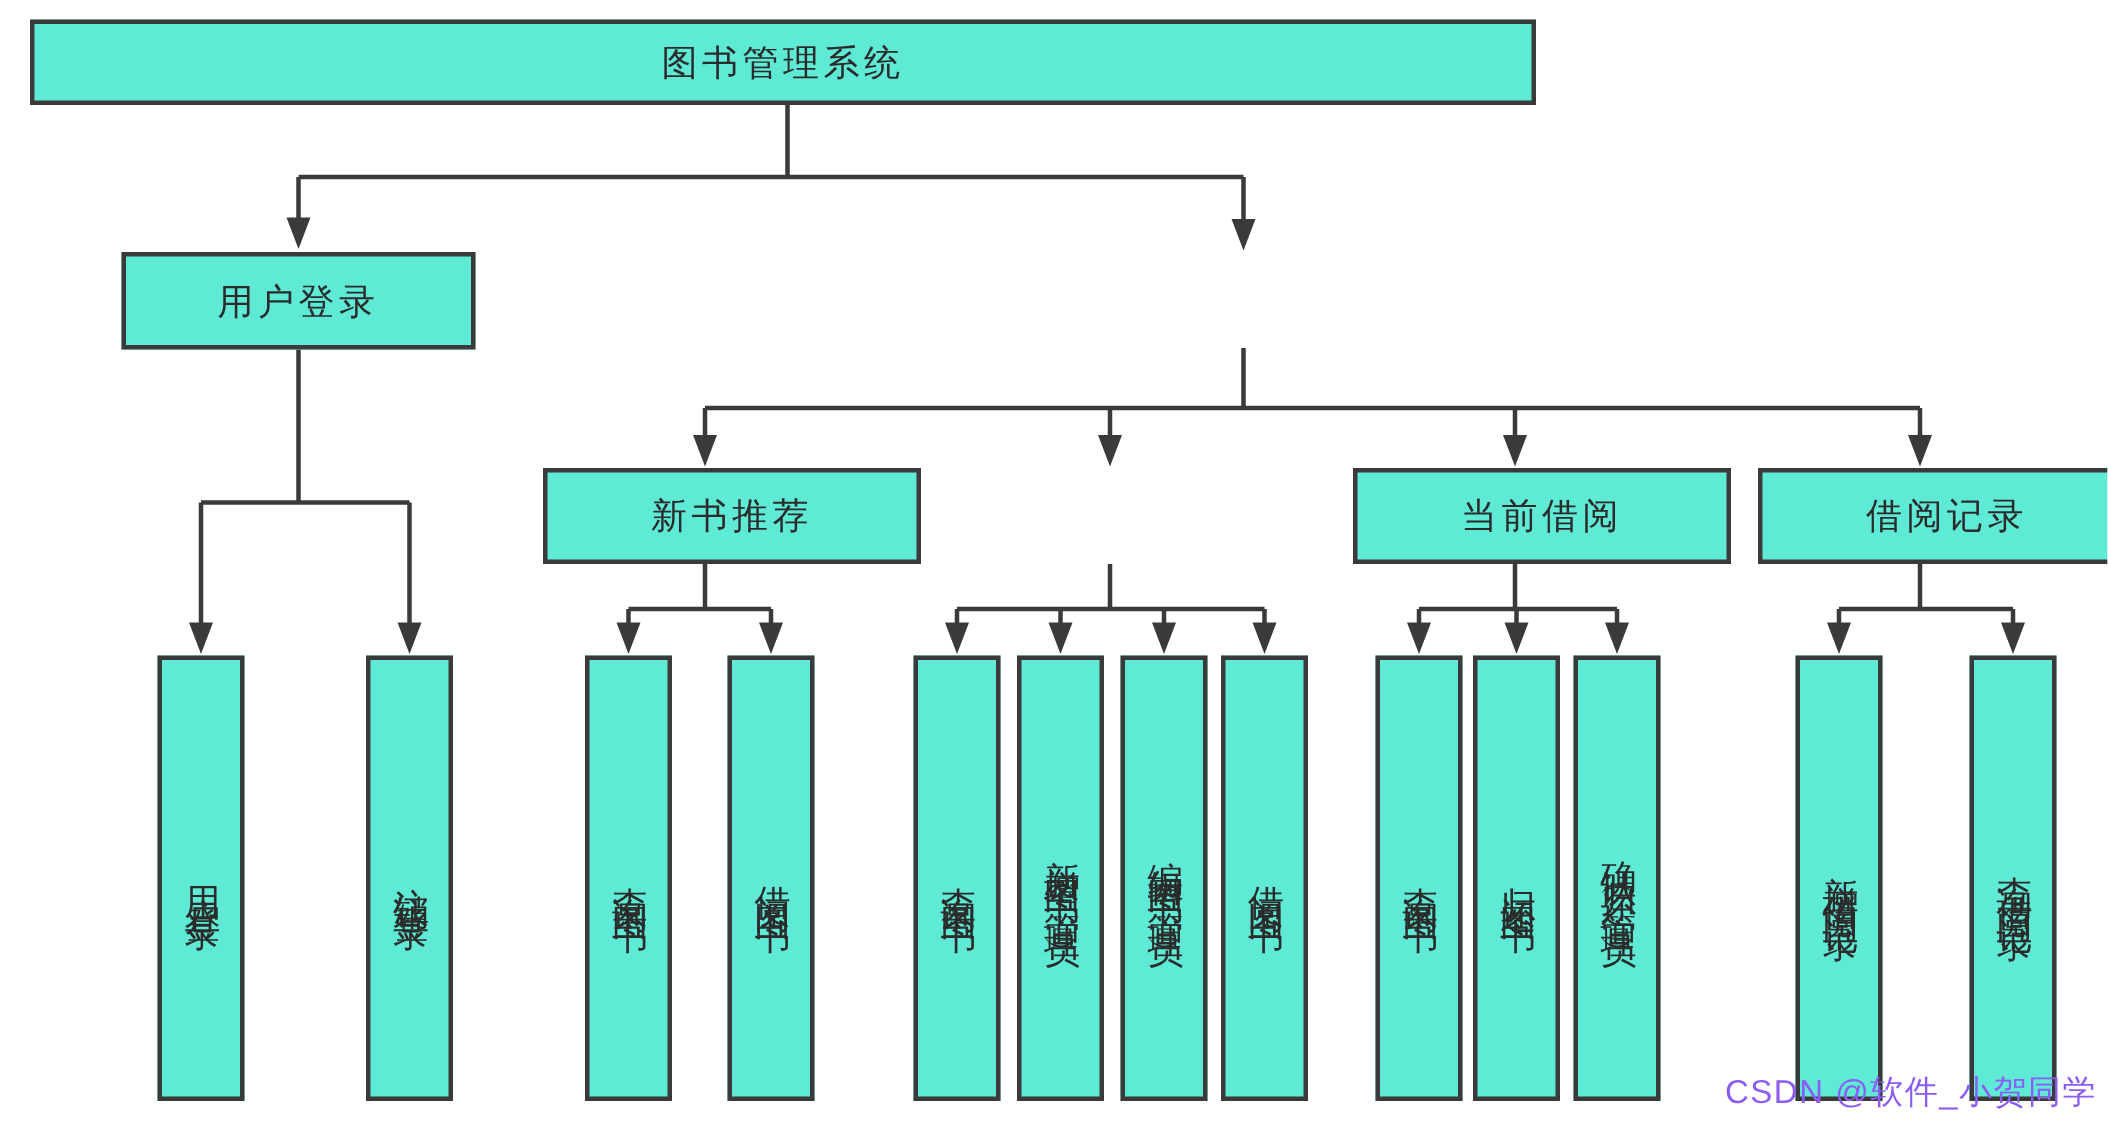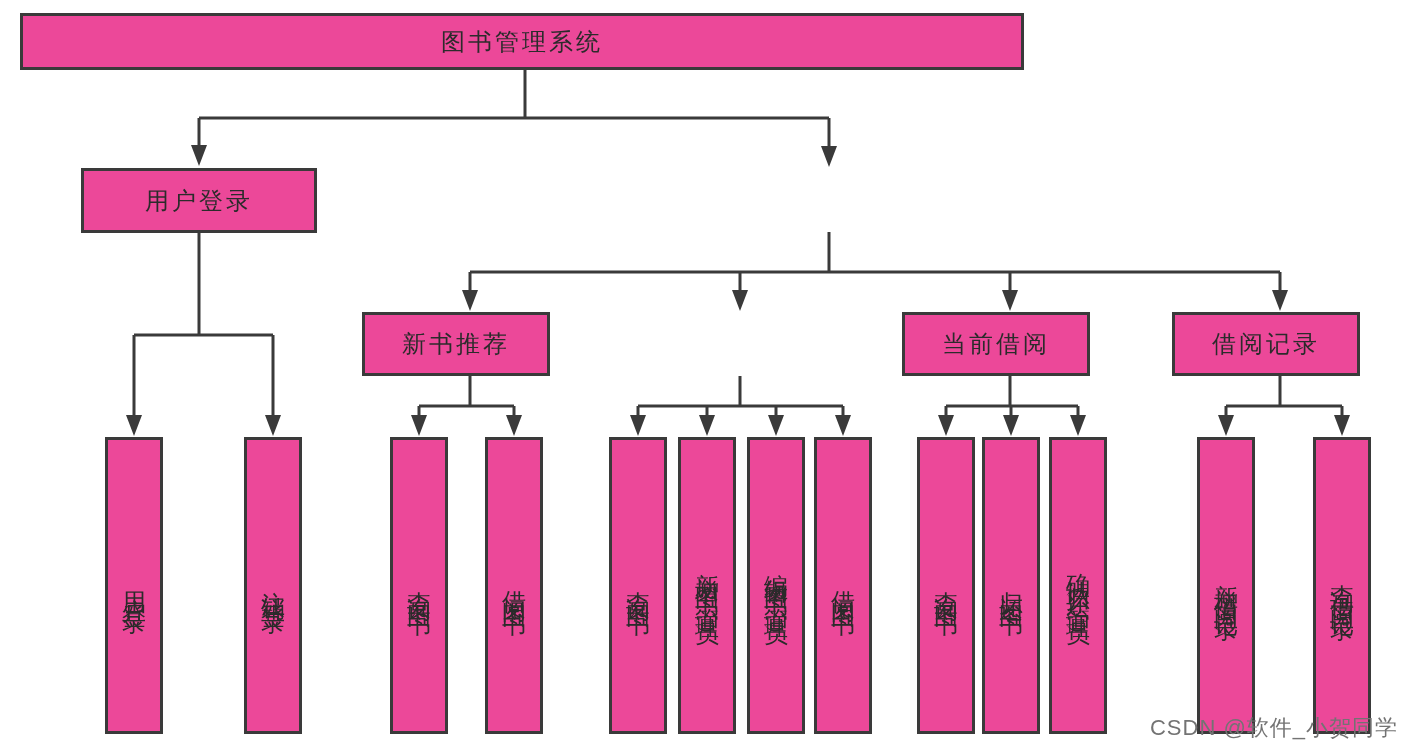--- a/index.html
+++ b/index.html
@@ -15,21 +15,21 @@
   #connectors {
     position: absolute;
     left: 0; top: 0;
     width: 1405px; height: 747px;
     pointer-events: none;
   }
   .box {
     position: absolute;
     box-sizing: border-box;
     border: 3px solid #3a3a3a;
-    background: #ec4899;
+    background: #5eead4;
   }
   .hbox {
     display: flex;
     align-items: center;
     justify-content: center;
     font-size: 24px;
     letter-spacing: 3px;
     white-space: nowrap;
   }
   .vbox {
@@ -41,28 +41,28 @@
     top: 437px;
   }
   .vtext {
     writing-mode: vertical-rl;
     text-orientation: mixed;
     font-size: 24px;
     letter-spacing: 7px;
     line-height: 1;
     white-space: nowrap;
   }
-  .lvl3 { width: 188px; height: 64px; top: 312px; text-align: center; }
+  .lvl3 { width: 252px; height: 64px; top: 312px; text-align: center; }
   #watermark {
     position: absolute;
     right: 7px;
     bottom: 4px;
     font-size: 22px;
     letter-spacing: 1px;
-    color: #737373;
+    color: #8b5cf6;
     white-space: nowrap;
   }
 </style>
 </head>
 <body>
 
 <div id="stage">
 
   <svg id="connectors" viewBox="0 0 1405 747" xmlns="http://www.w3.org/2000/svg">
     <path fill="none" stroke="#3a3a3a" stroke-width="3" d="M525 70 V118 M199 118 H829 M199 118 V150 M829 118 V151

